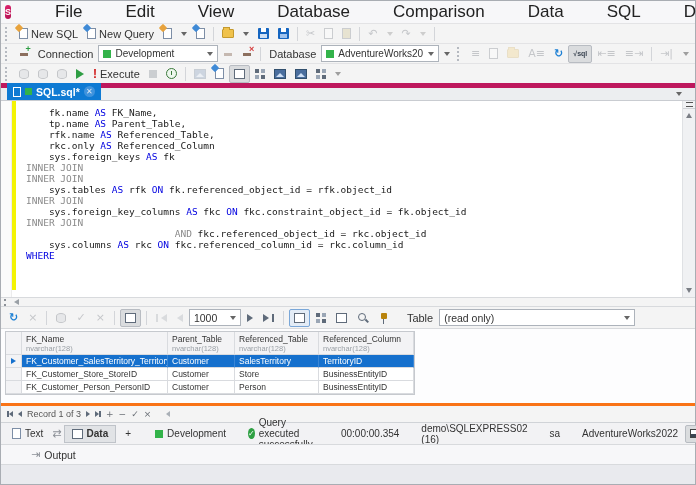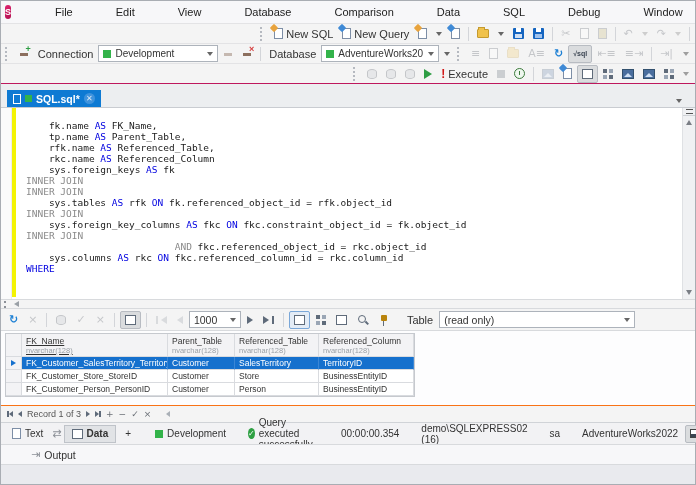--- a/index.html
+++ b/index.html
@@ -3,30 +3,30 @@
 <meta charset="utf-8">
 <style>
   * { box-sizing: border-box; margin:0; padding:0; }
   html,body { width:696px; height:485px; overflow:hidden; }
   body { font-family:"Liberation Sans", sans-serif; font-size:11px; color:#333; background:#eceef0; }
   .window { width:696px; height:485px; display:flex; flex-direction:column; border:1px solid #a9adb3; background:#f4f4f4; }
 
   
   .titlebar { height:22px; background:#f7f7f9; display:flex; align-items:center; gap:2px; padding:0 4px; flex:none; }
   .logo { width:14px; height:14px; border-radius:3px; background:linear-gradient(135deg,#e1246f,#b01050); color:#fff; font-weight:bold; font-size:9px; display:flex; align-items:center; justify-content:center; margin-right:6px; }
-  .menu-item { padding:2px 7px; font-size:11px; color:#222; cursor:default;margin-left:29px; }
+  .menu-item { padding:2px 7px; font-size:17px; color:#222; cursor:default;margin-left:29px; }
   .tb-spacer { flex:1; }
   .badge { width:13px; height:13px; border-radius:50%; background:#d42a2a; color:#fff; font-size:6px; display:flex; align-items:center; justify-content:center; margin-right:14px; }
   .winbtn { width:30px; height:18px; display:flex; align-items:center; justify-content:center; color:#444; font-size:11px; }
   .wb-min::after { content:""; width:9px; height:1px; background:#444; }
   .wb-max::after { content:""; width:8px; height:8px; border:1px solid #444; }
   .wb-close::after { content:"✕"; font-size:10px; }
 
   
-  .toolbar { height:20px; background:#f4f4f4; border-top:1px solid #e3e3e5; display:flex; align-items:center; gap:1px; padding:8px 2px; flex:none; font-size:11px;justify-content:flex-end; }
+  .toolbar { height:20px; background:#f4f4f4; border-top:1px solid #e3e3e5; display:flex; align-items:center; gap:1px; padding:8px 2px; flex:none; font-size:11px; }
   .grip { width:5px; height:14px; border-left:2px dotted #b5b9c0; margin:0 4px 0 2px; }
   .tbtn { height:18px; display:inline-flex; align-items:center; gap:3px; padding:0 4px; border-radius:2px; color:#333; }
   .tbtn.pressed { background:#dadcde; border:1px solid #b8bcc2; }
   .tbtn.dis { opacity:.45; }
   .sep { width:1px; height:14px; background:#d3d5d9; margin:0 3px; }
   .caret { width:0; height:0; border-left:3px solid transparent; border-right:3px solid transparent; border-top:4px solid #666; display:inline-block; }
   .glyph { font-family:"DejaVu Sans", sans-serif; font-size:11px; line-height:1; }
   .glyph.blue { color:#1b7fd4; font-weight:bold; }
   .glyph.gray { color:#8c9097; }
 
@@ -69,32 +69,32 @@
   .i-pin::before { content:""; position:absolute; top:1px; left:2px; width:6px; height:6px; background:#b9840c; border-radius:1px; }
   .i-pin::after { content:""; position:absolute; top:7px; left:4.5px; width:1px; height:5px; background:#5f6b7a; }
   .i-monitor { width:12px; height:9px; border:1px solid #444; background:linear-gradient(#fff 0 4px,#3b4552 4px); display:inline-block; }
 
   .combo { height:17px; background:#fff; border:1px solid #adb3bb; display:inline-flex; align-items:center; gap:4px; padding:0 4px; font-size:10.5px; }
   .combo .caret { margin-left:auto; }
   .gsq { width:8px; height:8px; background:#33b34a; display:inline-block; flex:none; }
   .lbl { color:#333; padding:0 4px; }
 
   
-  .tabbar { height:24px; background:#eceef0; display:flex; align-items:flex-end; padding:0 7px 0 6px; flex:none; border-top:1px solid #be185d; }
+  .tabbar { height:17px; background:#eceef0; display:flex; align-items:flex-end; padding:0 7px 0 6px; flex:none; border-top:5px solid #be185d; }
   .doc-tab { height:17px; background:#0e7ad3; color:#fff; display:flex; align-items:center; gap:4px; padding:0 6px; font-size:10.5px; font-weight:bold; }
   .doc-tab .i-page { width:8px; height:10px; border-color:#fff; background:#0e7ad3; }
   .doc-tab .gsq { width:7px; height:7px; }
   .tab-close { width:11px; height:11px; border-radius:50%; background:#3f93dd; color:#dce9f7; font-size:8px; display:flex; align-items:center; justify-content:center; font-weight:normal; }
   .tabbar-caret { margin-left:auto; margin-bottom:4px; margin-right:6px; }
 
   
   .editor { flex:1; background:#fff; display:flex; position:relative; overflow:hidden; border-top:1px solid #c9ccd1; }
   .gutter { width:11px; background:#fbfbfb; border-right:1px solid #ececec; flex:none; }
   .changebar { width:4px; background:#f3f303; flex:none; margin-right:10px; height:189px; }
-  .code { flex:1; padding-top:12px; font-family:"DejaVu Sans Mono", monospace; font-size:9.5px; line-height:11px; }
+  .code { flex:1; padding-top:6px; font-family:"DejaVu Sans Mono", monospace; font-size:9.5px; line-height:11px; }
   .code-line { white-space:pre; height:11px; }
   .tok-n { color:#1a1a1a; }
   .tok-k { color:#0000e0; }
   .tok-g { color:#8a8a8a; }
   .tok-s { color:#cc2020; }
   .bg { background:#ccd6f0; }
   .vscroll { width:13px; background:#f0f1f3; border-left:1px solid #dfe1e4; flex:none; display:flex; flex-direction:column; align-items:center; }
   .vs-split { height:8px; width:100%; border-bottom:1px solid #cfd2d6; display:flex; align-items:center; justify-content:center; }
   .vs-split::after { content:""; width:7px; height:3px; border-top:1px solid #555; border-bottom:1px solid #555; }
   .arr-up { width:0;height:0;border-left:3.5px solid transparent;border-right:3.5px solid transparent;border-bottom:5px solid #7a7e85; margin:4px 0; }
@@ -120,21 +120,21 @@
   .g-row { display:flex; }
   .g-cell { border-right:1px solid #d9dbdf; border-bottom:1px solid #d9dbdf; padding:1px 4px; font-size:8.5px; overflow:hidden; white-space:nowrap; }
   .g-head .g-cell { background:#f3f3f5; padding-top:2px; }
   .g-head .cname { color:#333; }
   .g-head .ctype { color:#9aa0a6; font-size:7.5px; }
   .g-sel { width:16px; flex:none; background:#f3f3f5; border-right:1px solid #d9dbdf; border-bottom:1px solid #d9dbdf; display:flex; align-items:center; justify-content:center; }
   .g-row.selected .g-cell { background:#1570cd; color:#fff; border-right-color:#3a86d6; }
   .rowarrow { width:0;height:0;border-top:3px solid transparent;border-bottom:3px solid transparent;border-left:5px solid #1570cd; }
 
   
-  .recnav { height:16px; background:#f4f4f4; border-top:1px solid #f97316; display:flex; align-items:center; gap:5px; padding:8px 6px; flex:none; color:#555; font-size:9px; }
+  .recnav { height:16px; background:#f4f4f4; border-top:3px solid #f97316; display:flex; align-items:center; gap:5px; padding:8px 6px; flex:none; color:#555; font-size:9px; }
   .recnav .glyph { font-size:9px; color:#6a6f76; }
 
   
   .statusrow { height:22px; background:#f2f2f4; border-top:1px solid #d0d3d7; display:flex; align-items:center; padding:0 4px; gap:2px; flex:none; font-size:10px; }
   .rtab { height:18px; display:inline-flex; align-items:center; gap:4px; padding:0 7px; color:#333; }
   .rtab.active { background:#e1e3e6; border:1px solid #bfc3c9; }
   .s-sep { width:1px; height:14px; background:#d7dade; margin:0 4px; }
   .s-item { display:inline-flex; align-items:center; gap:4px; padding:0 5px; color:#333; }
   .okcirc { width:11px; height:11px; border-radius:50%; background:#2ea043; color:#fff; font-size:8px; display:flex; align-items:center; justify-content:center; }
 
@@ -351,21 +351,21 @@
     <span class="caret tabbar-caret"></span>
   </div>
 
   <div class="editor">
     <div class="gutter"></div>
     <div class="changebar"></div>
     <div class="code" id="code-area">
         <div class="code-line"><span class="tok-n">    fk.name </span><span class="tok-k">AS</span><span class="tok-n"> FK_Name,</span></div>
         <div class="code-line"><span class="tok-n">    tp.name </span><span class="tok-k">AS</span><span class="tok-n"> Parent_Table,</span></div>
         <div class="code-line"><span class="tok-n">    rfk.name </span><span class="tok-k">AS</span><span class="tok-n"> Referenced_Table,</span></div>
-        <div class="code-line"><span class="tok-n">    rkc.name </span><span class="tok-k">AS</span><span class="tok-n"> Referenced_Column</span></div>
+        <div class="code-line"><span class="tok-n">    rkc.only </span><span class="tok-k">AS</span><span class="tok-n"> Referenced_Column</span></div>
         <div class="code-line"><span class="tok-n">    sys.foreign_keys </span><span class="tok-k">AS</span><span class="tok-n"> fk</span></div>
         <div class="code-line"><span class="tok-g">INNER JOIN</span></div>
         <div class="code-line"><span class="tok-g">INNER JOIN</span></div>
         <div class="code-line"><span class="tok-n">    sys.tables </span><span class="tok-k">AS</span><span class="tok-n"> rfk </span><span class="tok-k">ON</span><span class="tok-n"> fk.referenced_object_id = rfk.object_id</span></div>
         <div class="code-line"><span class="tok-g">INNER JOIN</span></div>
         <div class="code-line"><span class="tok-n">    sys.foreign_key_columns </span><span class="tok-k">AS</span><span class="tok-n"> fkc </span><span class="tok-k">ON</span><span class="tok-n"> fkc.constraint_object_id = fk.object_id</span></div>
         <div class="code-line"><span class="tok-g">INNER JOIN</span></div>
         <div class="code-line"><span class="tok-n">                          </span><span class="tok-g">AND</span><span class="tok-n"> fkc.referenced_object_id = rkc.object_id</span></div>
         <div class="code-line"><span class="tok-n">    sys.columns </span><span class="tok-k">AS</span><span class="tok-n"> rkc </span><span class="tok-k">ON</span><span class="tok-n"> fkc.referenced_column_id = rkc.column_id</span></div>
         <div class="code-line"><span class="tok-k">WHERE</span></div>
@@ -441,21 +441,21 @@
     <span class="lbl" style="margin-left:8px">Table</span>
     <div class="combo" style="width:196px">
       <span>(read only)</span>
       <span class="caret"></span>
     </div>
   </div>
 
   <div class="grid-region">
     <div class="grid" id="grid"><div class="g-row g-head">
           <div class="g-sel"></div>
-          <div class="g-cell" style="width: 146px; text-decoration: underline;">
+          <div class="g-cell" style="width: 146px;">
             <div class="cname">FK_Name</div>
             <div class="ctype">nvarchar(128)</div>
           </div>
           <div class="g-cell" style="width: 67px;">
             <div class="cname">Parent_Table</div>
             <div class="ctype">nvarchar(128)</div>
           </div>
           <div class="g-cell" style="width: 84px;">
             <div class="cname">Referenced_Table</div>
             <div class="ctype">nvarchar(128)</div>

